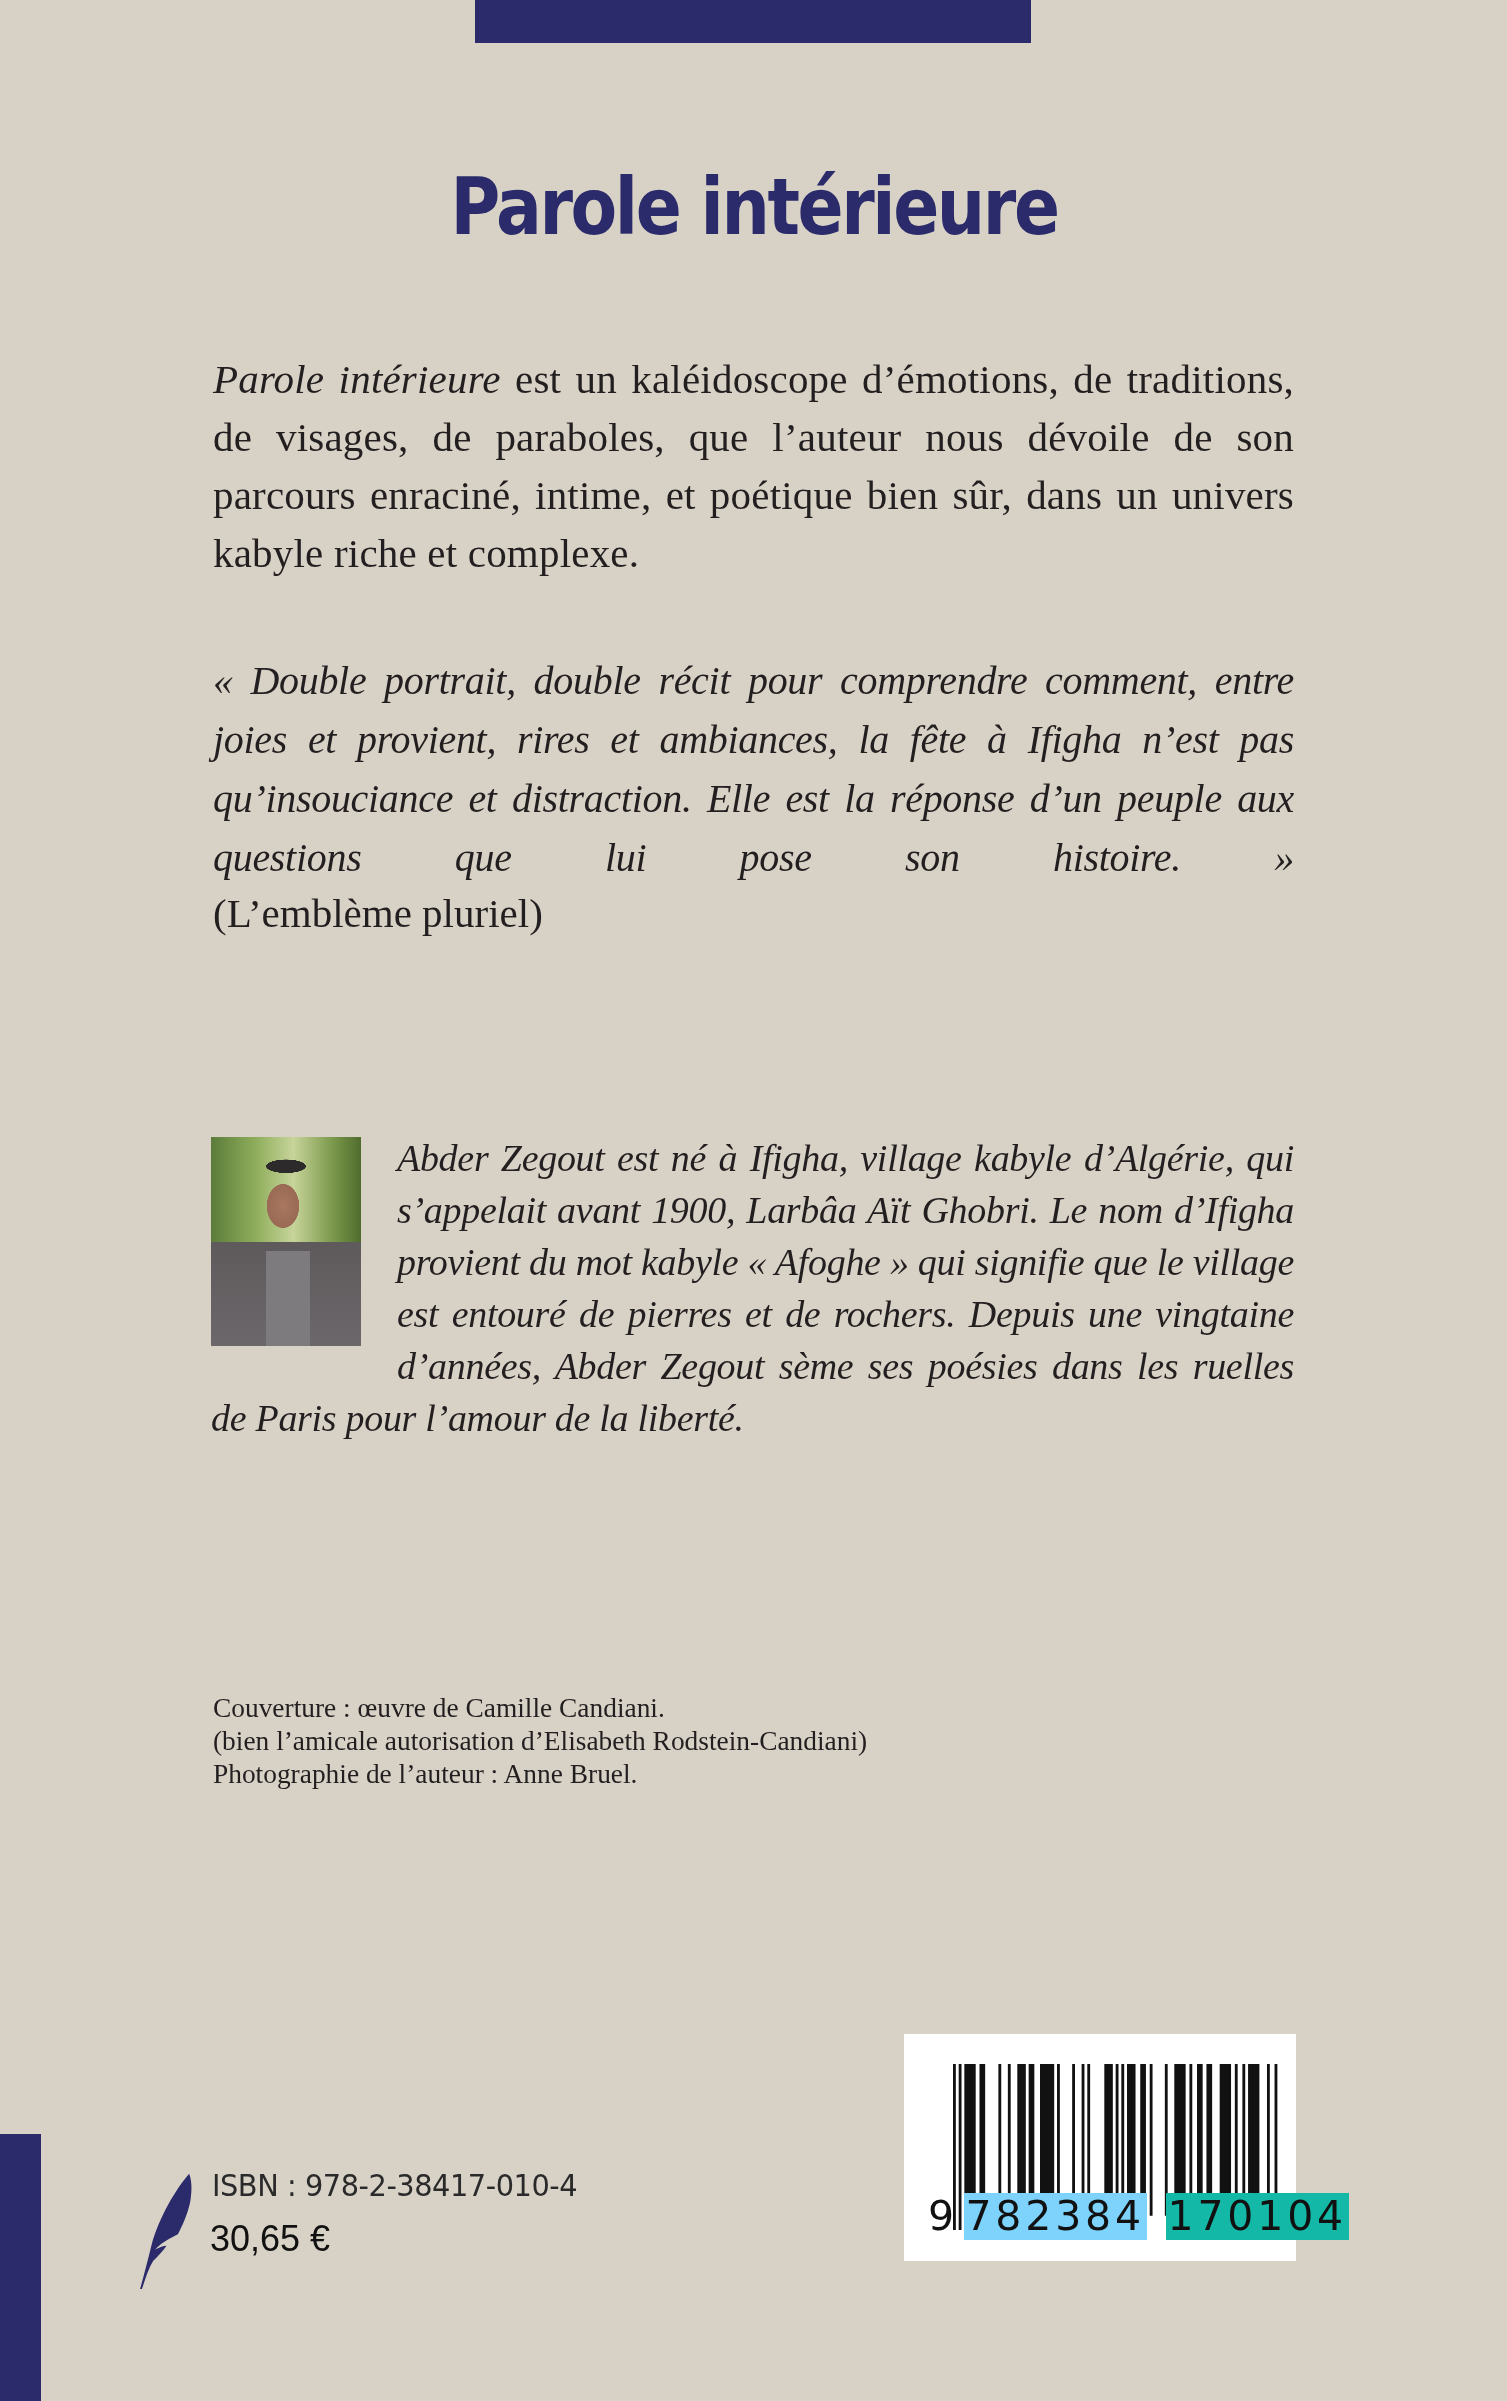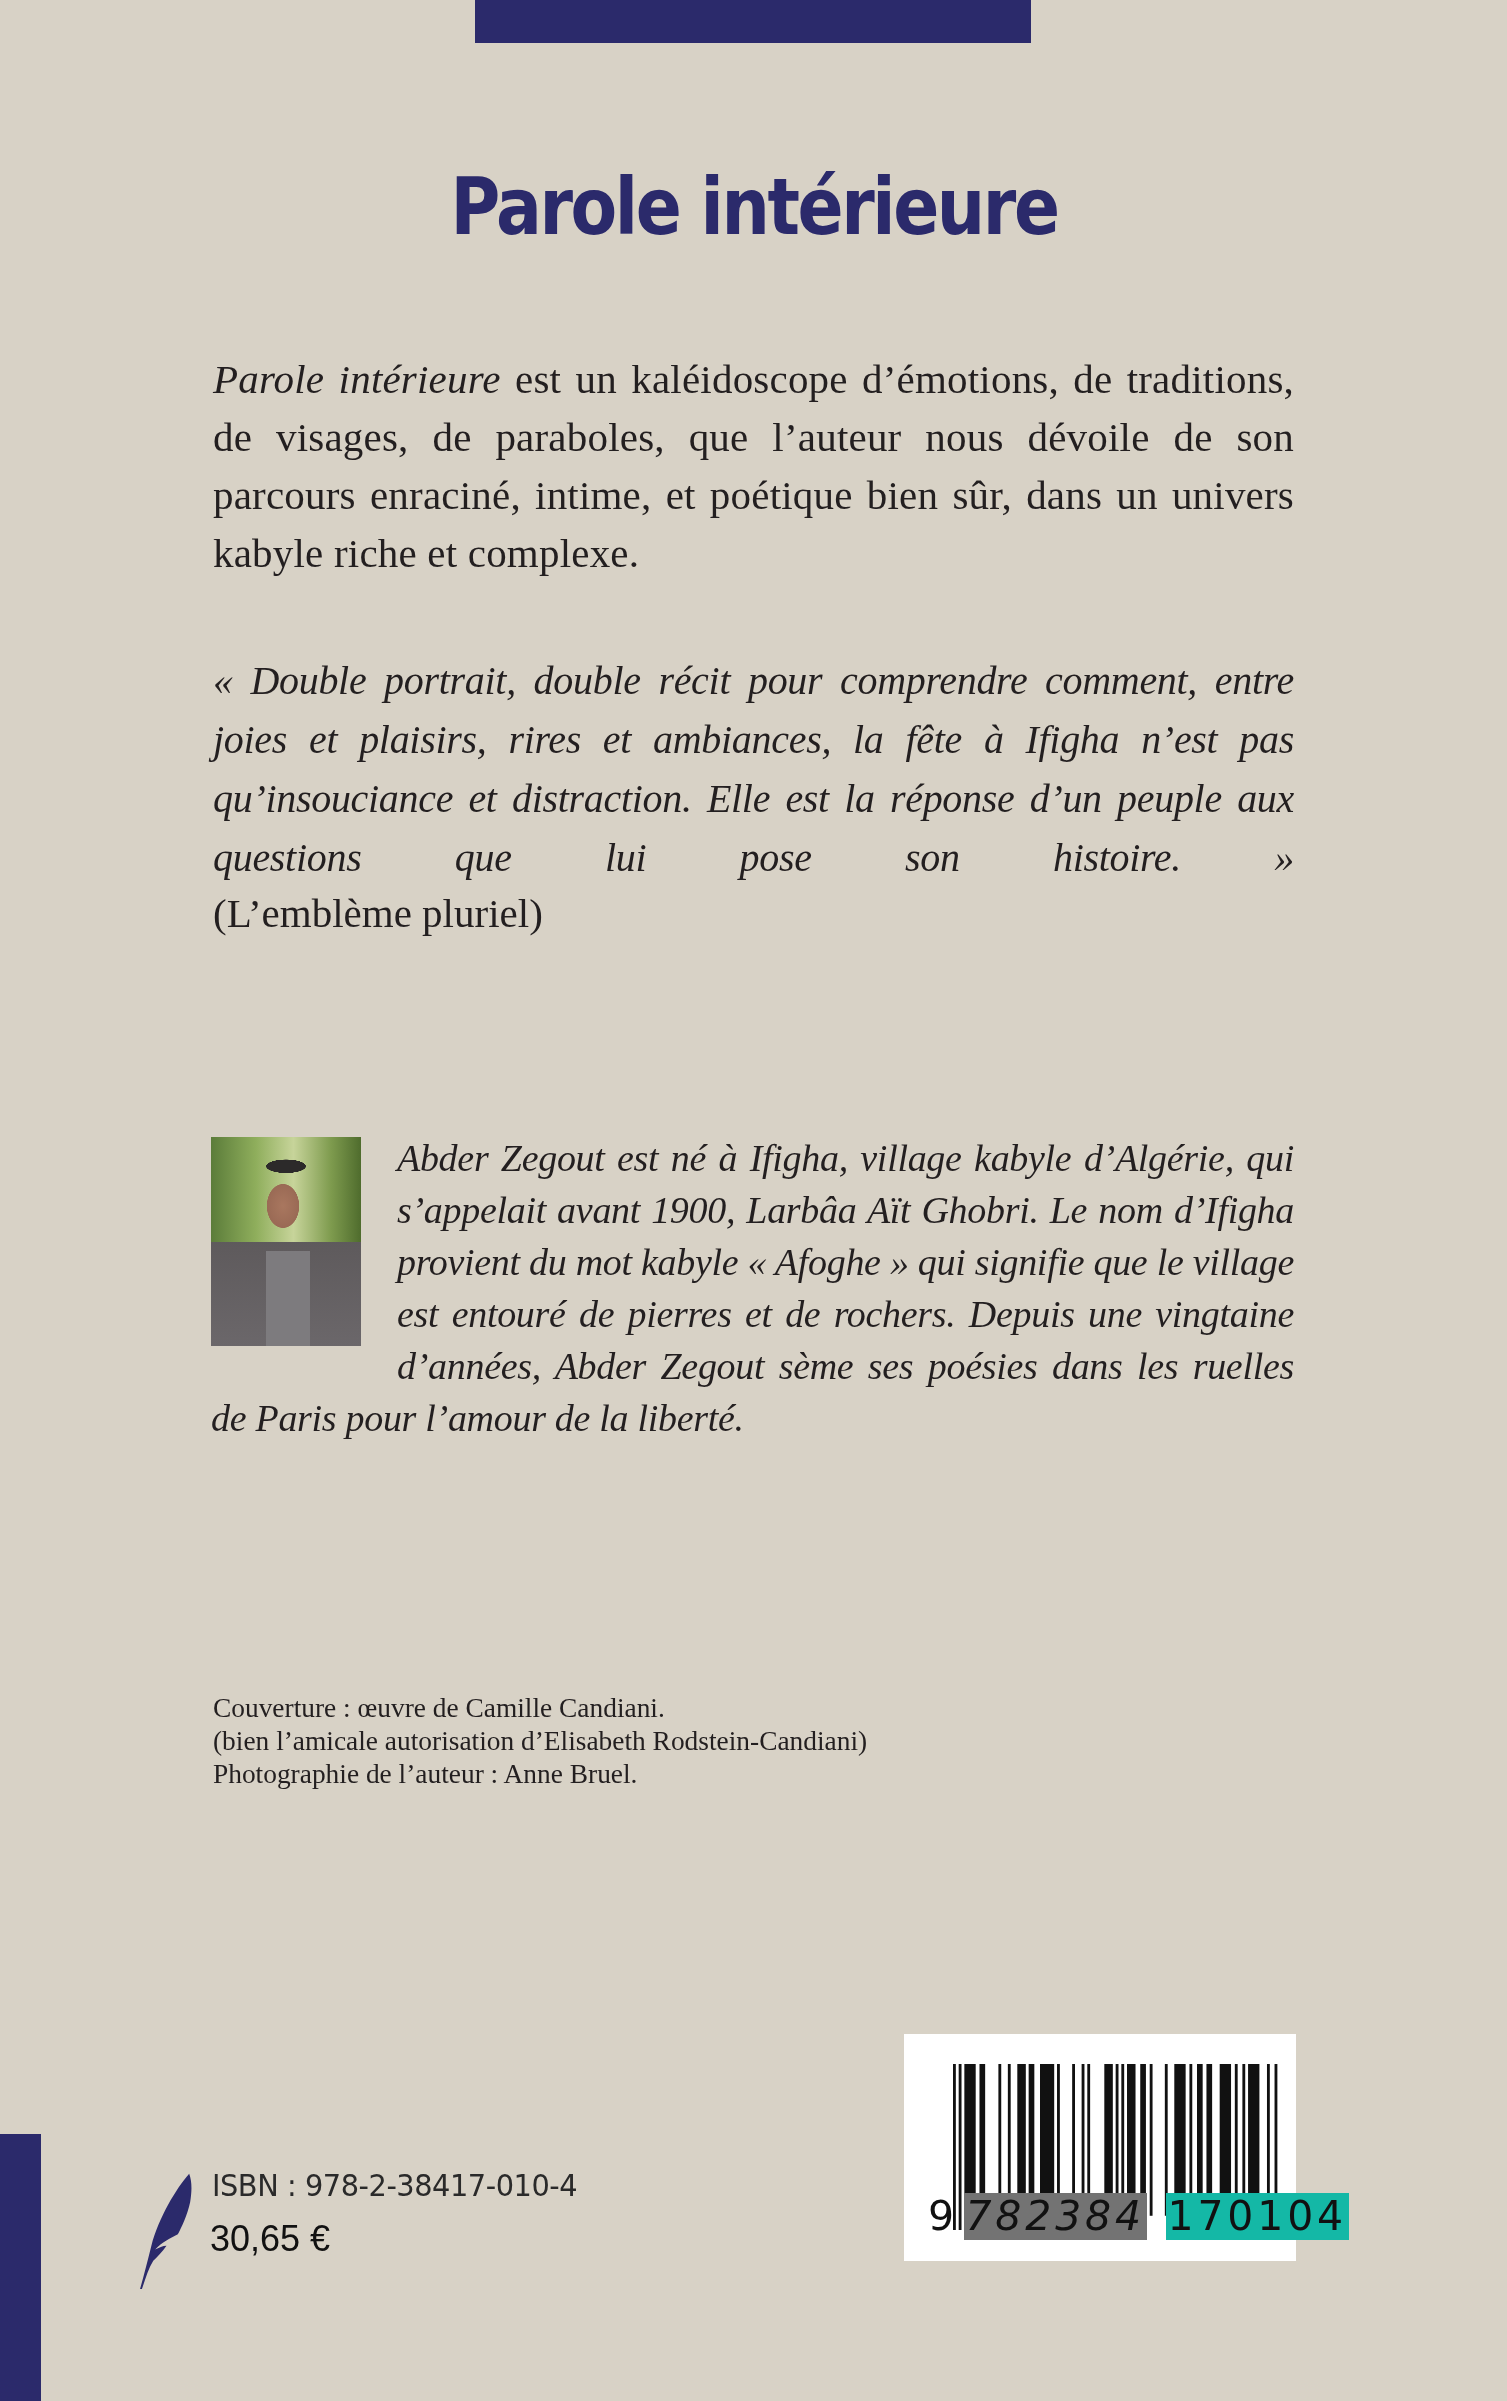--- a/index.html
+++ b/index.html
@@ -161,33 +161,33 @@
       width: 350px;
       font-family: "DejaVu Sans", sans-serif;
       font-size: 41px;
       line-height: 47px;
       color: #111;
       white-space: pre;
       display: flex;
       gap: 0;
     }
     .bc-lead { width: 38px; }
-    .bc-group1 { margin-left: 9.5px; letter-spacing: 3.8px; background: #737373; padding: 0 1.9px; font-style: italic; }
+    .bc-group1 { margin-left: 9.5px; letter-spacing: 3.8px; background: #7dd3fc; padding: 0 1.9px; }
     .bc-group2 { margin-left: 19px; letter-spacing: 3.8px; background: #14b8a6; padding: 0 1.9px; }
   </style>
 </head>
 <body>
 
 <div class="top-band"></div>
 
 <h1 class="title" style="margin:0;">Parole intérieure</h1>
 
 <p class="text-col para1" style="margin:0;"><em>Parole intérieure</em><span> est un kaléidoscope d’émotions, de traditions, de visages, de paraboles, que l’auteur nous dévoile de son parcours enraciné, intime, et poétique bien sûr, dans un univers kabyle riche et complexe.</span></p>
 
-<p class="text-col quote" style="margin:0;">« Double portrait, double récit pour comprendre comment, entre joies et plaisirs, rires et ambiances, la fête à Ifigha n’est pas qu’insouciance et distraction. Elle est la réponse d’un peuple aux questions que lui pose son histoire. »</p>
+<p class="text-col quote" style="margin:0;">« Double portrait, double récit pour comprendre comment, entre joies et provient, rires et ambiances, la fête à Ifigha n’est pas qu’insouciance et distraction. Elle est la réponse d’un peuple aux questions que lui pose son histoire. »</p>
 <p class="text-col quote-source" style="margin:0;">(L’emblème pluriel)</p>
 
 <div class="bio">
   <div class="author-photo">
     <div class="sweater"></div>
   </div>
   <span>Abder Zegout est né à Ifigha, village kabyle d’Algérie, qui s’appelait avant 1900, Larbâa Aït Ghobri. Le nom d’Ifigha provient du mot kabyle « Afoghe » qui signifie que le village est entouré de pierres et de rochers. Depuis une vingtaine d’années, Abder Zegout sème ses poésies dans les ruelles de Paris pour l’amour de la liberté.</span>
 </div>
 
 <div class="text-col credits">

